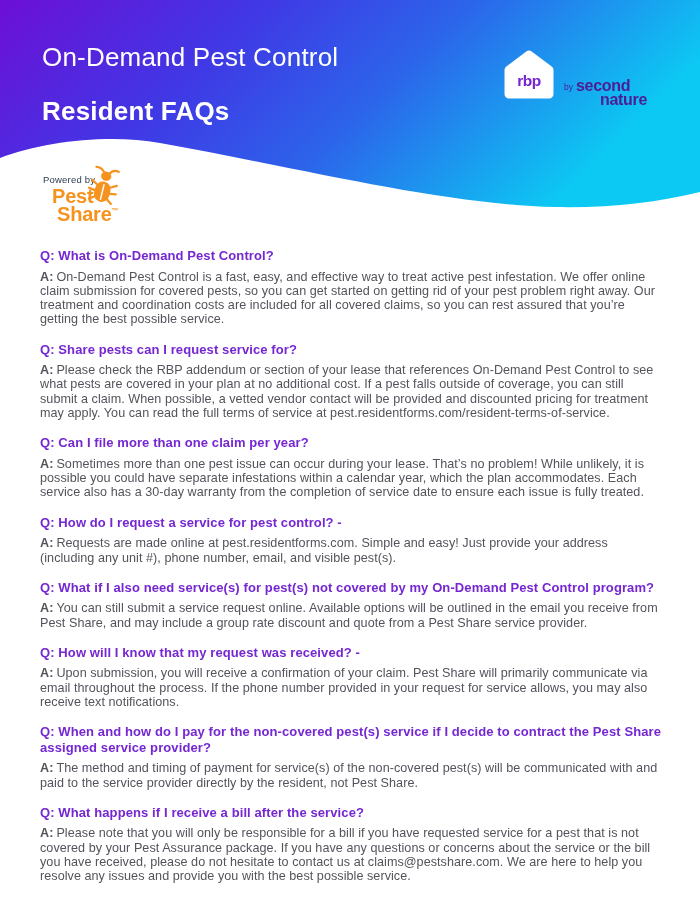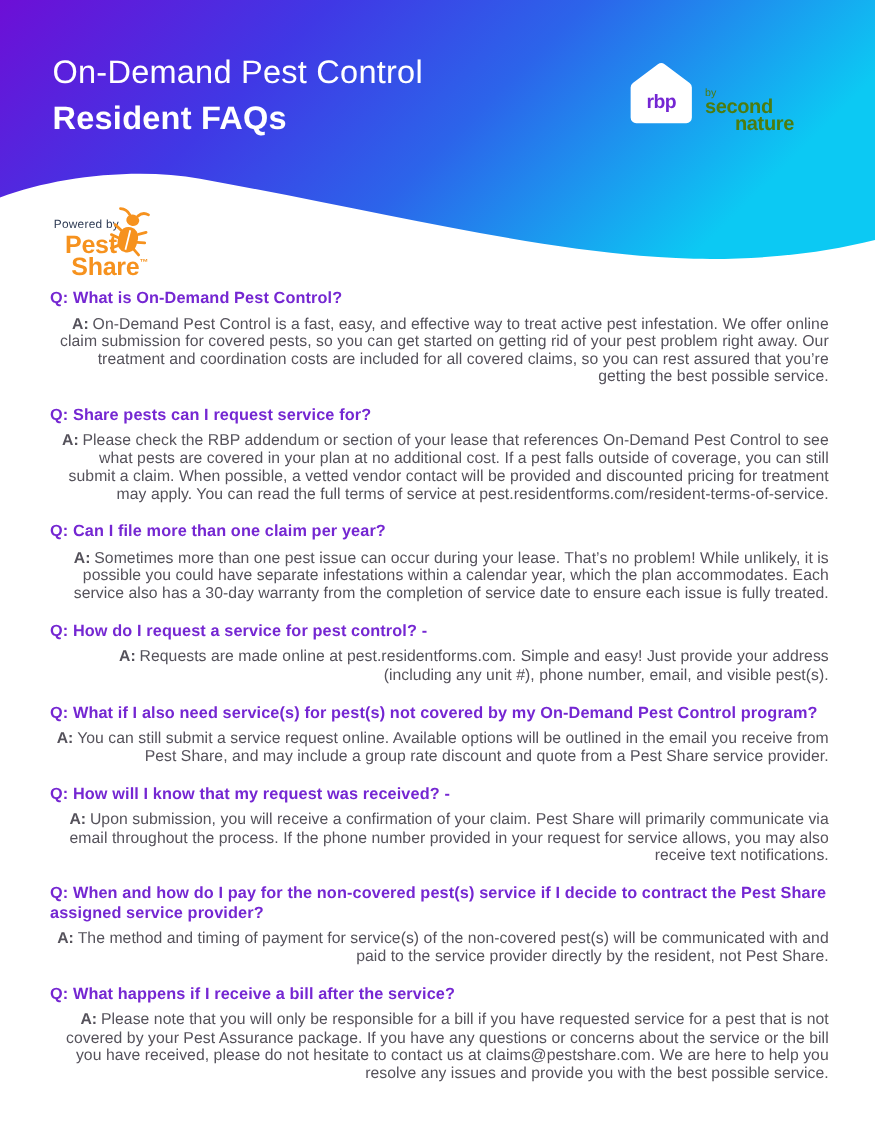--- a/index.html
+++ b/index.html
@@ -10,55 +10,55 @@
     position:relative;
     overflow:hidden;
   }
   .page{position:relative;width:700px;height:906px;}
 
   
   .header-wave{position:absolute;top:0;left:0;width:700px;height:212px;}
   .header-content{position:absolute;top:0;left:0;width:700px;height:160px;}
   .titles{position:absolute;left:42px;top:40px;color:#ffffff;}
   .title-line1{font-size:26px;font-weight:500;letter-spacing:.2px;line-height:34px;}
-  .title-line2{font-size:26px;font-weight:700;letter-spacing:.2px;line-height:34px;margin-top:3px;}
+  .title-line2{font-size:26px;font-weight:700;letter-spacing:.2px;line-height:34px;margin-top:20px;}
 
   .brand{position:absolute;left:502px;top:44px;display:flex;align-items:flex-end;}
   .rbp-badge{position:relative;width:54px;height:62px;flex:0 0 auto;}
   .rbp-diamond{
     position:absolute;left:9px;top:13px;width:36px;height:36px;
     background:linear-gradient(160deg, var(--teal) 0%, #27bfdc 100%);
     border-radius:8px;
     transform:rotate(45deg);
   }
   .rbp-house{position:absolute;left:2px;top:3px;}
-  .sn{display:flex;margin-left:8px;color:#4d7c0f;flex-direction:column;}
+  .sn{display:flex;margin-left:8px;color:#4c1d95;}
   .sn-by{font-size:8.5px;font-weight:400;margin:3px 3px 0 0;}
   .sn-words{font-size:16px;font-weight:700;line-height:13.5px;letter-spacing:-.3px;}
   .sn-word2{margin-left:24px;}
 
   
   .powered{position:absolute;left:40px;top:168px;width:160px;height:70px;}
   .powered-label{position:absolute;left:3px;top:6px;font-size:9.5px;color:var(--powered-navy);letter-spacing:.2px;}
   .ps-word1{position:absolute;left:12px;top:17px;font-size:20px;font-weight:700;color:var(--orange);letter-spacing:-.2px;}
   .ps-word2{position:absolute;left:17px;top:35px;font-size:20px;font-weight:700;color:var(--orange);letter-spacing:-.2px;}
   .ps-tm{font-size:7px;vertical-align:8px;}
   .bug{position:absolute;left:47px;top:-2px;transform:rotate(14deg);}
 
   
-  .faq-list{position:absolute;left:40px;top:230px;width:623px;}
+  .faq-list{position:absolute;left:40px;top:248px;width:623px;}
   .faq-q{
     margin:0 0 6px 0;
     font-size:13px;font-weight:700;color:var(--q-purple);
     line-height:15.5px;letter-spacing:.1px;
   }
   .faq-a{
     margin:0 0 15px 0;
     font-size:12.6px;color:var(--body-gray);
-    line-height:14.3px;letter-spacing:.05px;text-align:right;
+    line-height:14.3px;letter-spacing:.05px;
   }
   .a-label{font-weight:700;padding-right:3px;}
 </style>
 </head>
 <body>
 
 <div class="page">
 
   <svg class="header-wave" viewBox="0 0 700 212" xmlns="http://www.w3.org/2000/svg" aria-hidden="true">
     <defs>

